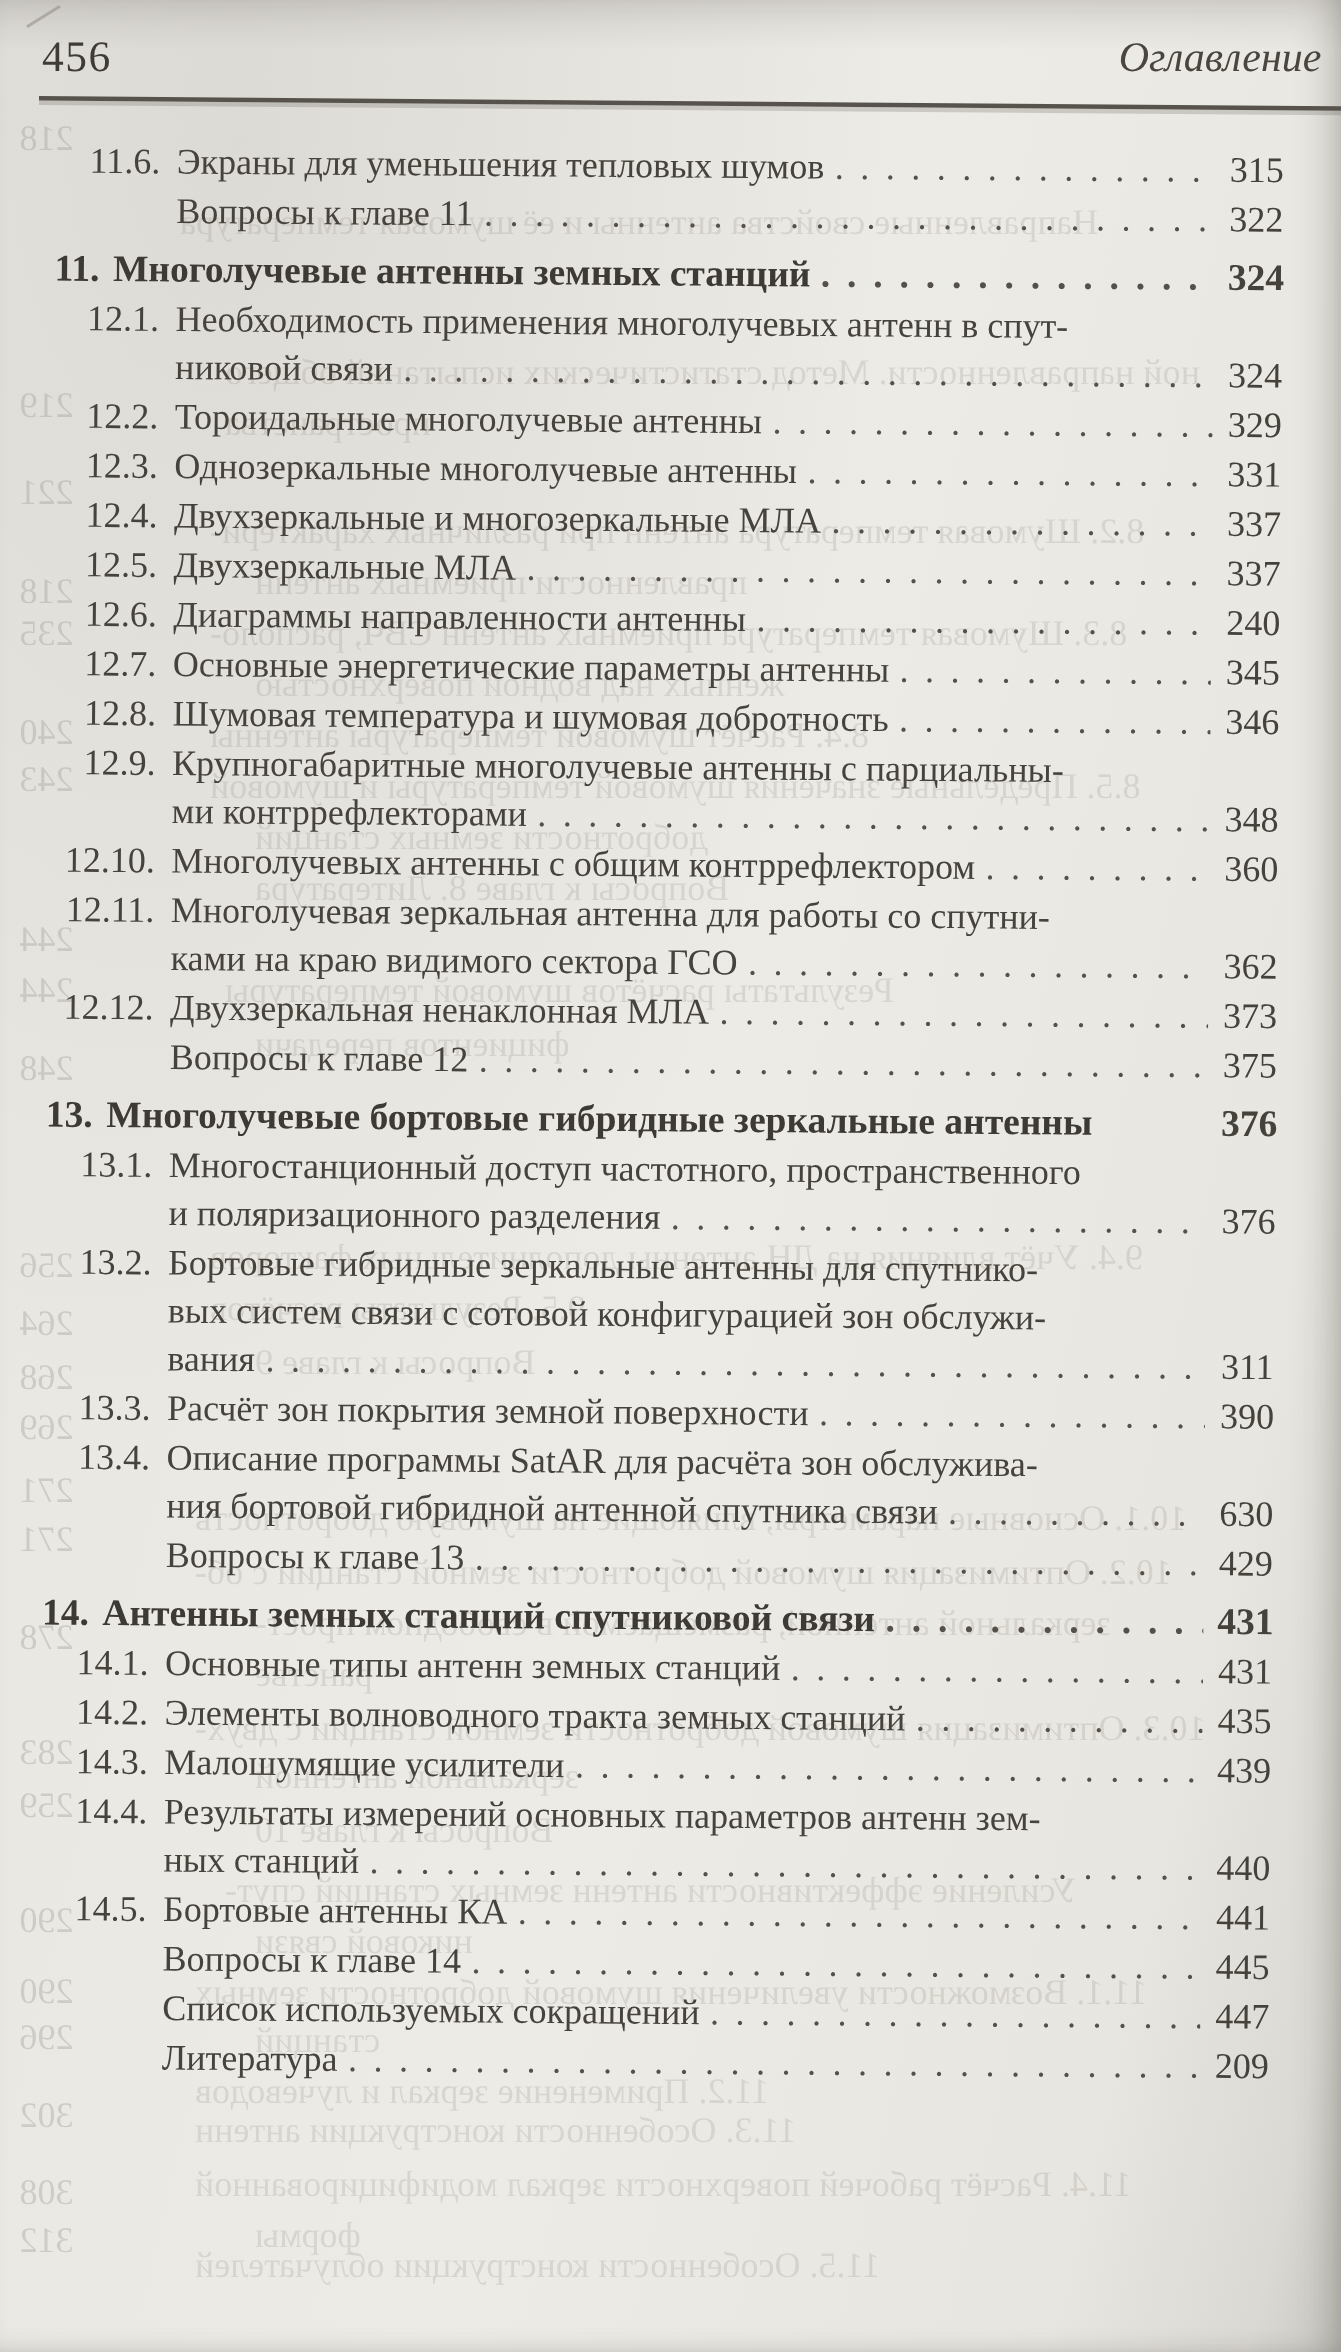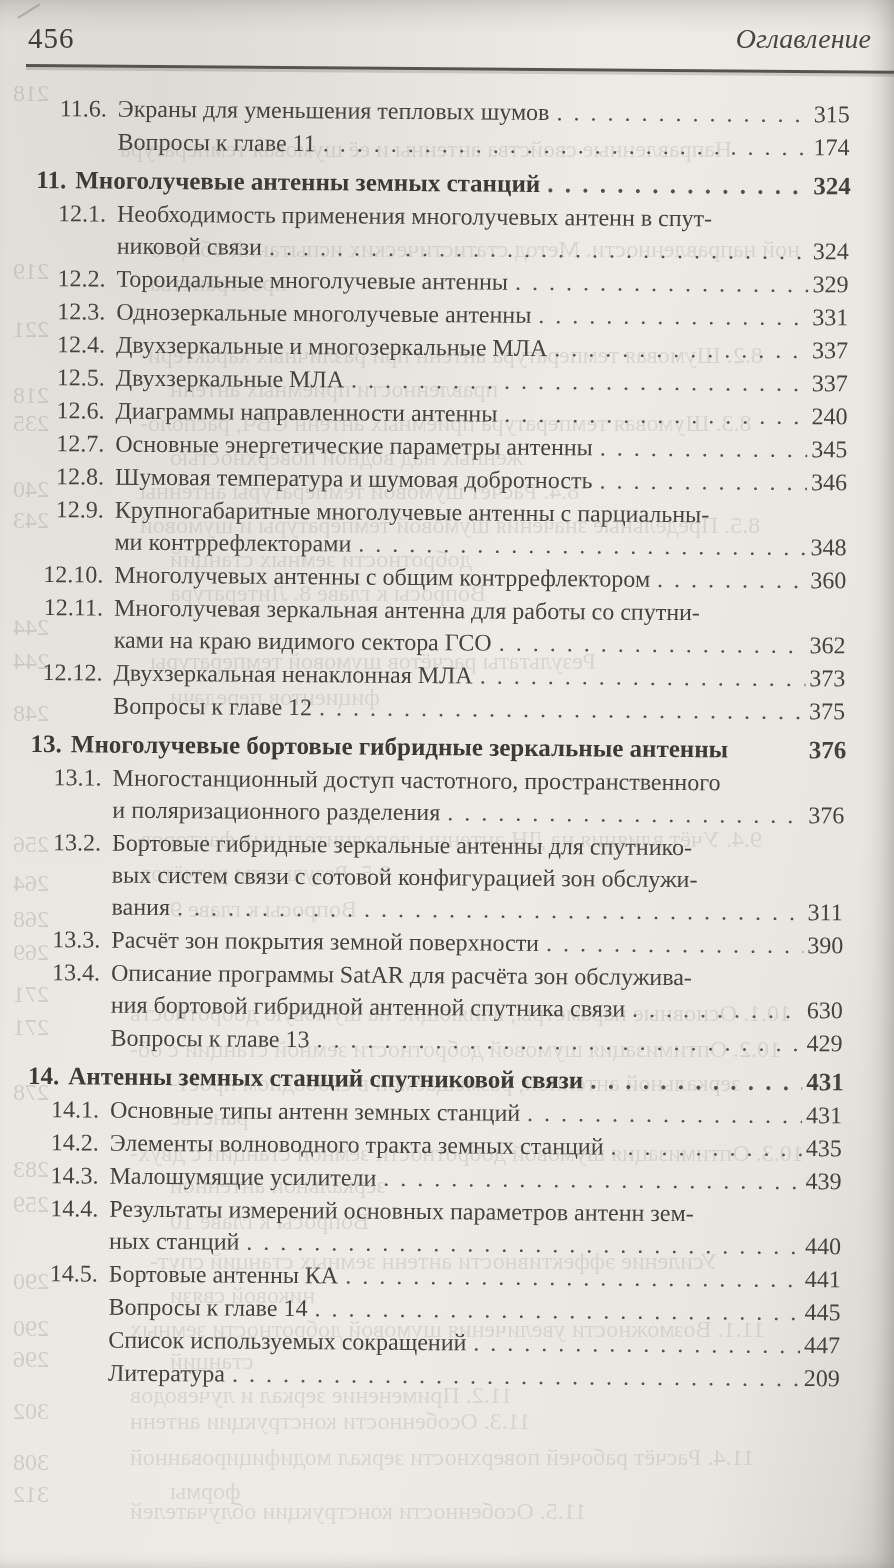--- a/index.html
+++ b/index.html
@@ -11,21 +11,21 @@
     color:#46423c;
     background:
       radial-gradient(ellipse at 18% 6%, rgba(110,105,96,0.10), transparent 42%),
       linear-gradient(to bottom, rgba(96,92,84,0.14), rgba(96,92,84,0) 34px),
       linear-gradient(103deg, #e8e6e1 0%, #edebe6 52%, #e8e6e0 84%, #dbd9d3 95%, #c9c7c1 100%),
       #eae8e3;
     box-shadow: inset -16px 0 26px -12px rgba(80,76,70,0.38), inset 0 -8px 16px -12px rgba(80,76,70,0.25);
   }
   .artifact{position:absolute;left:16px;top:10px;width:26px;height:2px;background:#8f8b83;transform:rotate(-32deg);opacity:.55;}
   .hdr{
-    position:absolute;left:28px;right:19px;top:22px;
+    position:absolute;left:28px;right:9px;top:22px;
     display:flex;justify-content:space-between;align-items:baseline;
   }
   .hdr .pgno{font-size:29px;color:#3f3b36;letter-spacing:1px;}
   .hdr .running{font-size:28px;font-style:italic;color:#4a463f;padding-right:4px;}
   .rule{
     position:absolute;left:26px;top:64px;width:868px;height:3px;
     background:#57534c;
     box-shadow:0 3px 0 rgba(87,83,76,0.22);
     transform:rotate(0.45deg);transform-origin:left center;
   }
@@ -57,21 +57,21 @@
   .leader{
     flex:1 1 20px;overflow:hidden;white-space:nowrap;
     margin:0 4px 0 7px;color:#55504a;
     align-self:baseline;
   }
   .leader::after{
     content:". . . . . . . . . . . . . . . . . . . . . . . . . . . . . . . . . . . . . . . . . . . . . . . . . . . . . . . . . . . .";
     letter-spacing:1px;word-spacing:3px;
   }
   .leader.none::after{content:"";}
-  .pnum{flex:0 0 auto;min-width:48px;text-align:left;color:#45413b;}
+  .pnum{flex:0 0 auto;min-width:48px;text-align:center;color:#45413b;}
 </style>
 </head>
 <body>
 
 <div class="page">
   <div class="bleed" id="bleed">
       <span class="ghost gnum" style="left: 4px; top: 80px;">218</span>
       <span class="ghost gnum" style="left: 4px; top: 258px;">219</span>
       <span class="ghost gnum" style="left: 4px; top: 316px;">221</span>
       <span class="ghost gnum" style="left: 4px; top: 382px;">218</span>
@@ -142,21 +142,21 @@
           <span class="txt">Экраны для уменьшения тепловых шумов</span>
           <span class="leader"></span>
           <span class="pnum">315</span>
         </div>
       </div>
       <div class="entry plain">
         <div class="row">
           <span class="num"></span>
           <span class="txt">Вопросы к главе 11</span>
           <span class="leader"></span>
-          <span class="pnum">174</span>
+          <span class="pnum">322</span>
         </div>
       </div>
       <div class="entry chapter">
         <div class="row">
           <span class="num">11.</span>
           <span class="txt">Многолучевые антенны земных станций</span>
           <span class="leader"></span>
           <span class="pnum">324</span>
         </div>
       </div>

